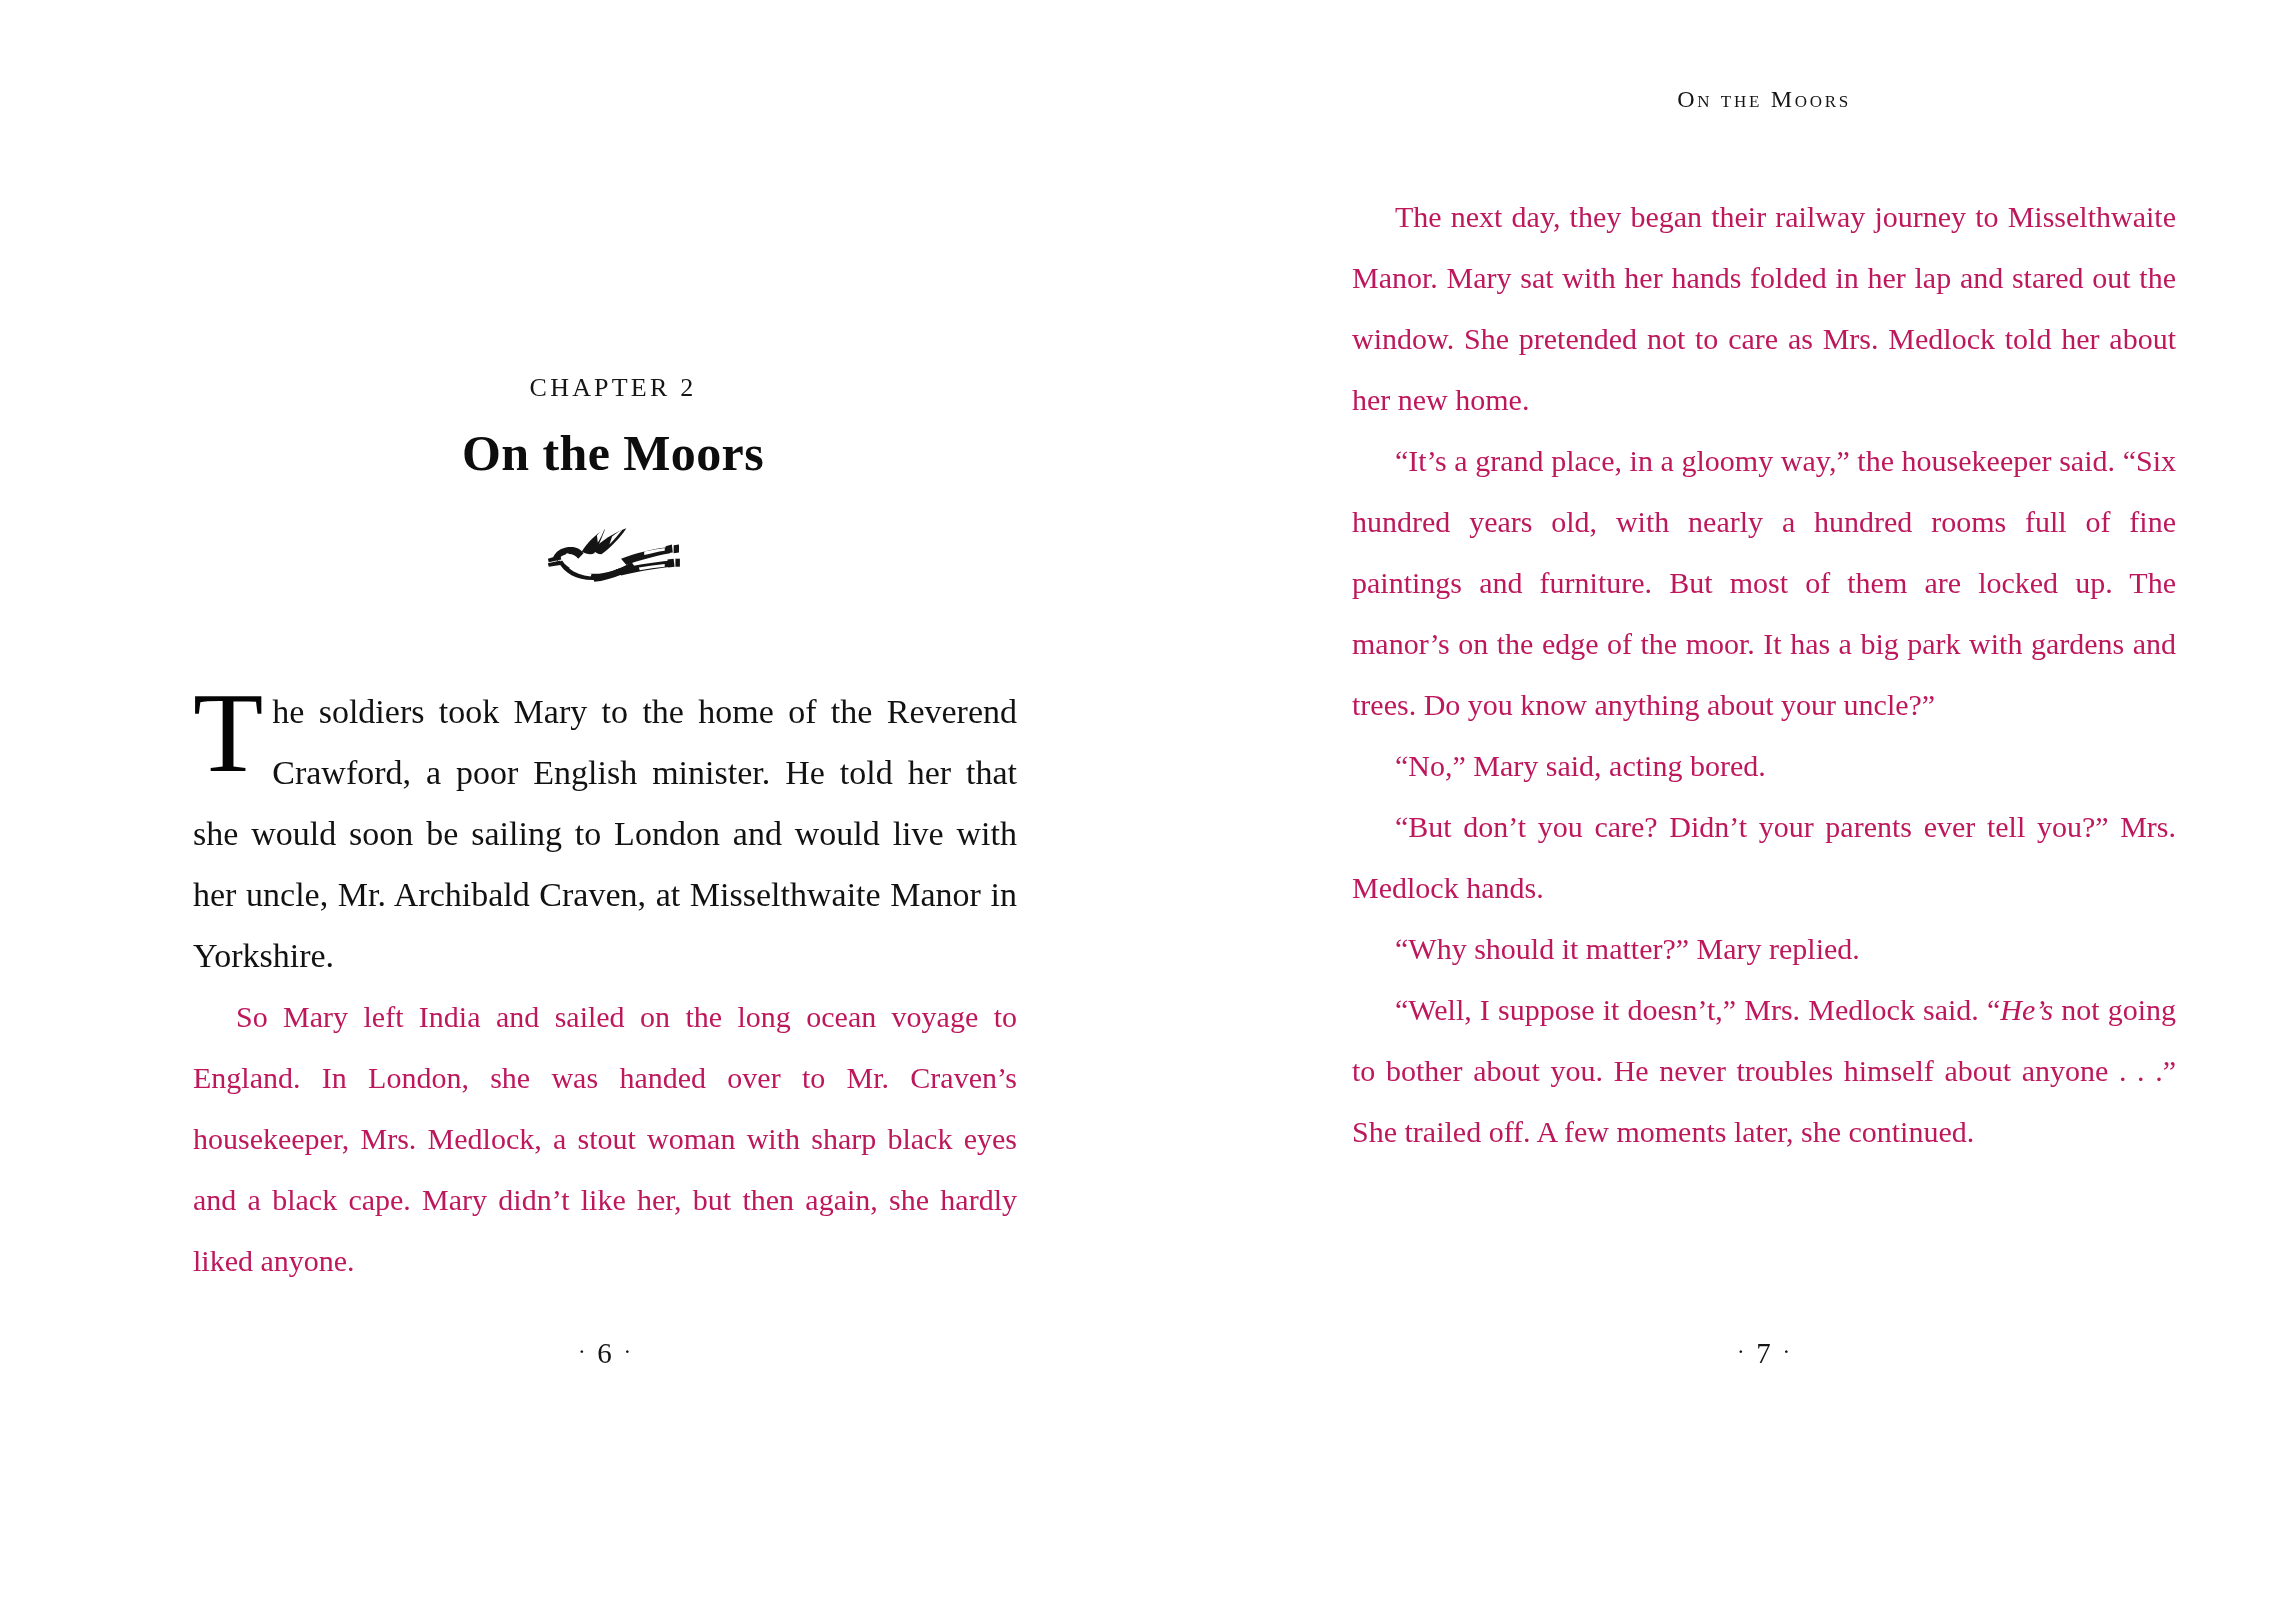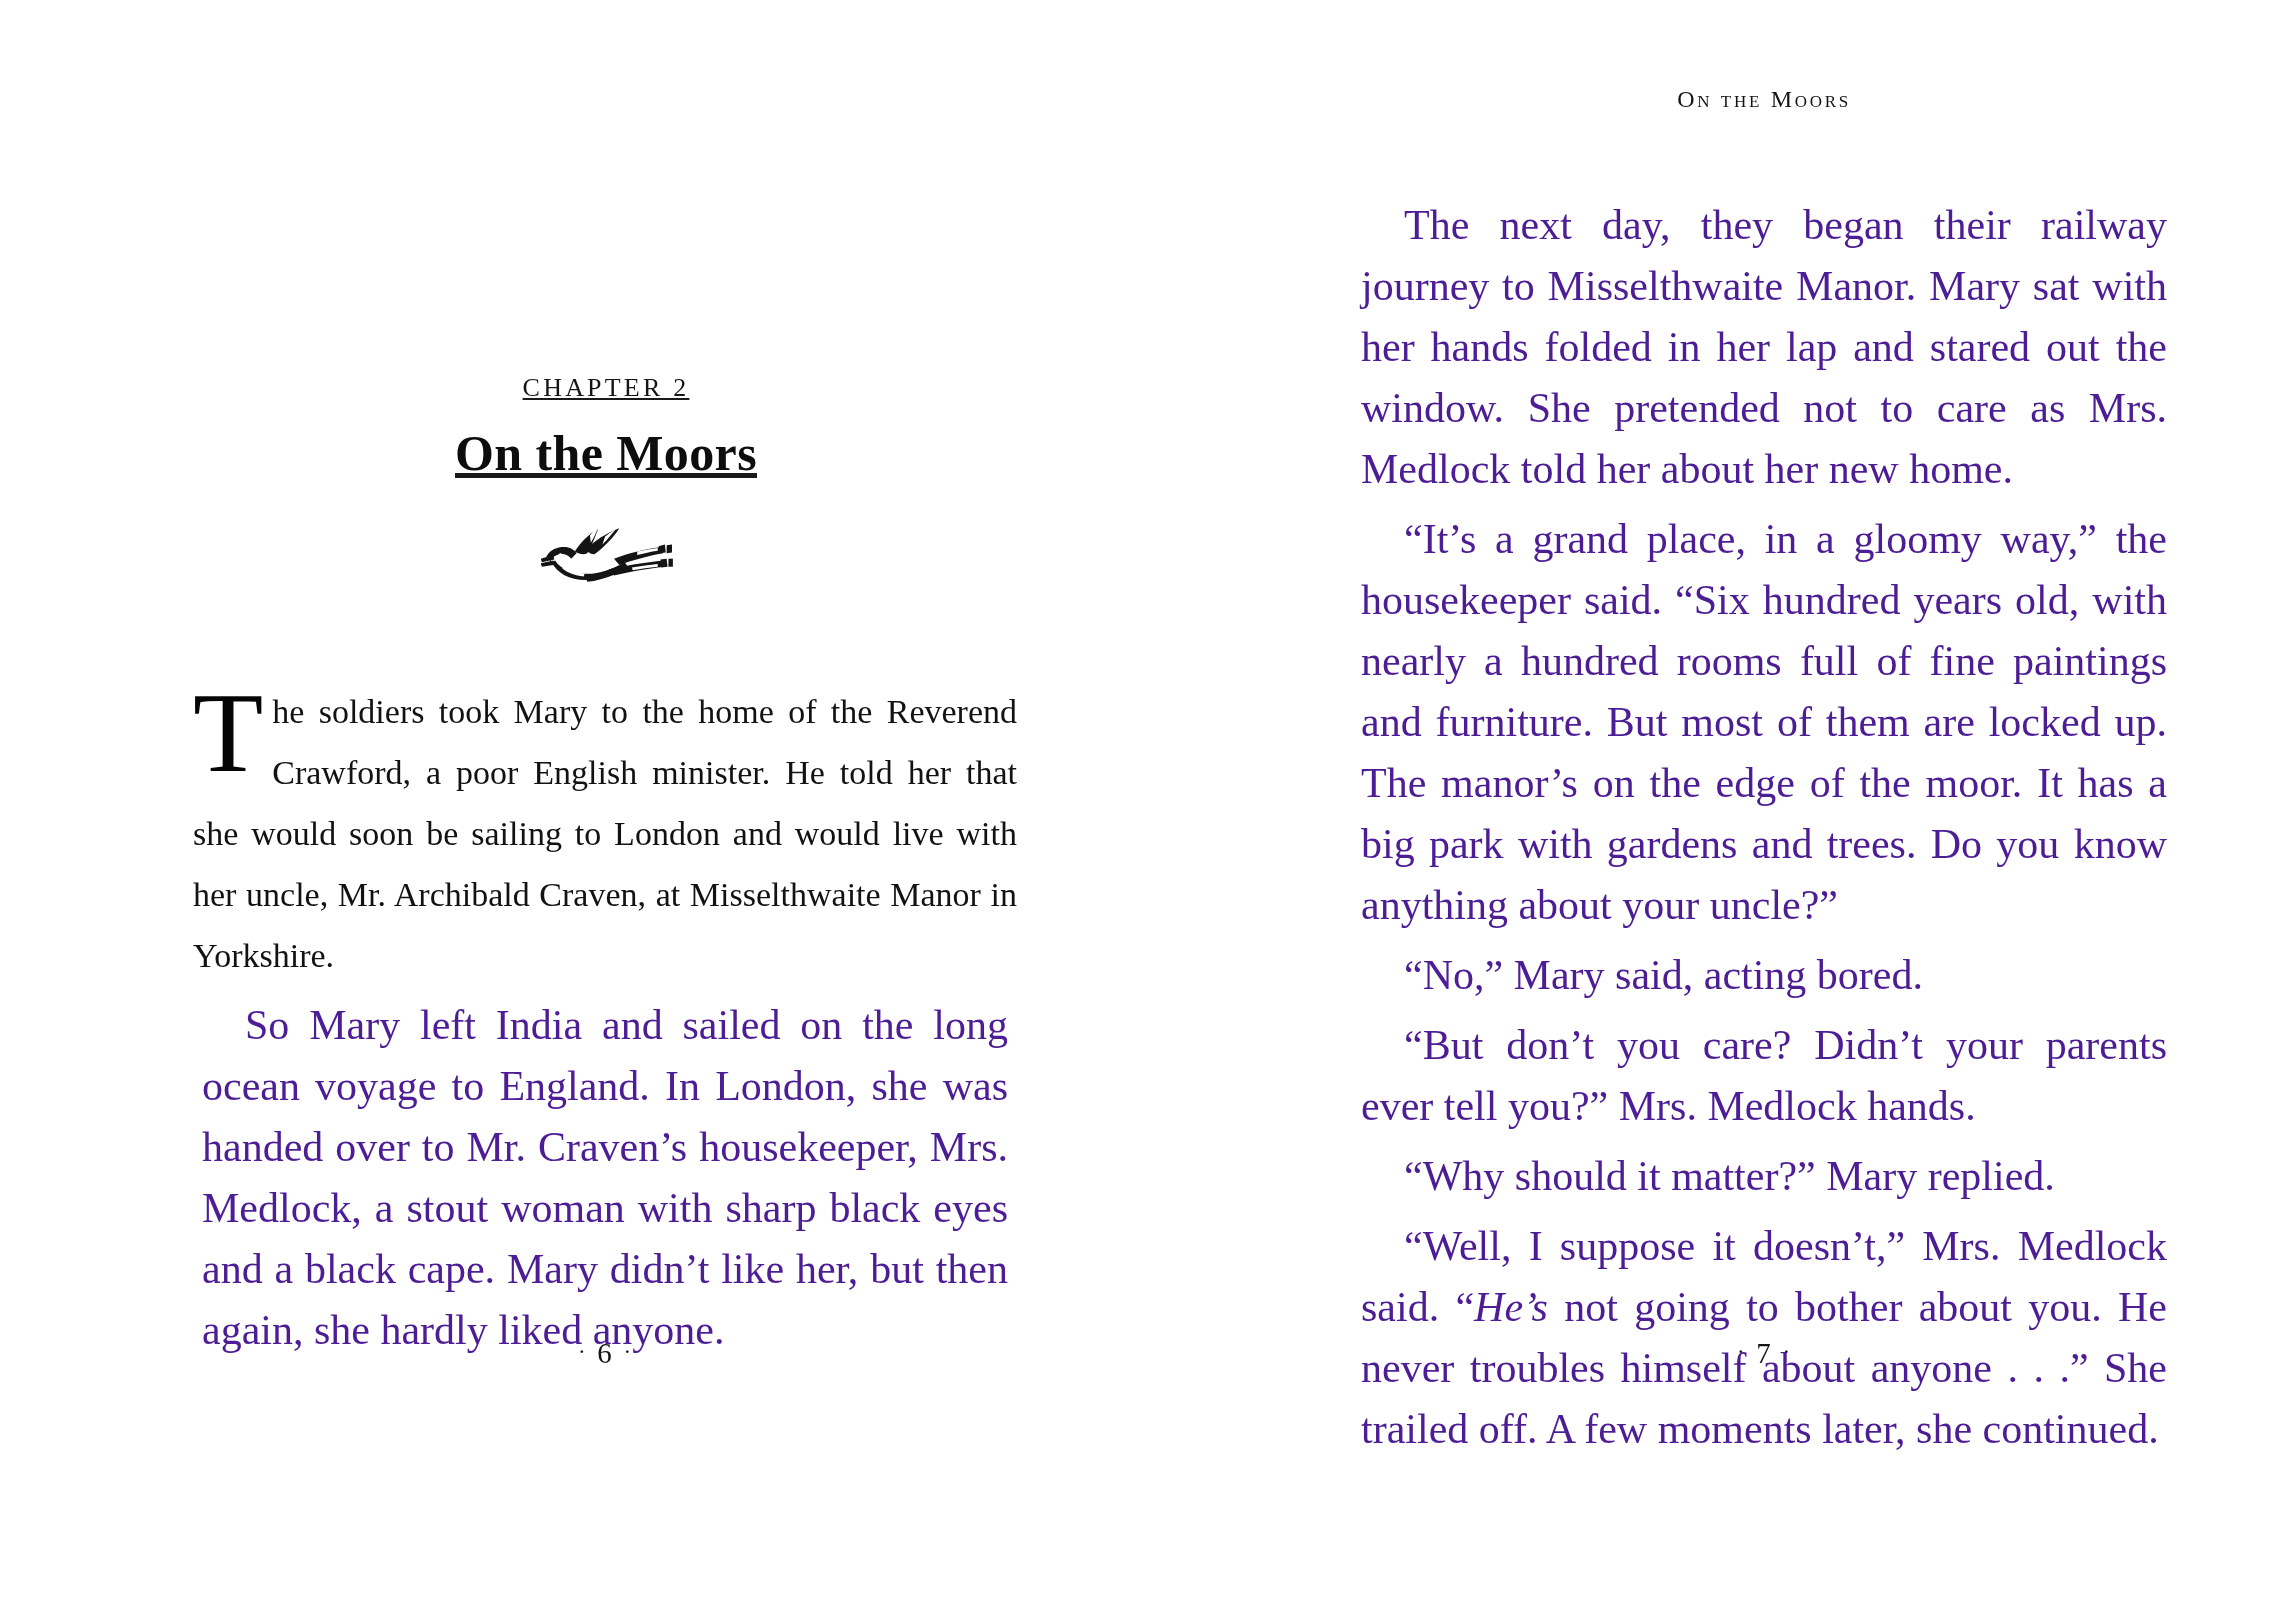--- a/index.html
+++ b/index.html
@@ -39,24 +39,23 @@
     width: 824px;
     height: 1436px;
   }
   .page-left  { left: 193px; }
   .page-right { left: 1352px; }
 
   
   .chapter-head {
     position: absolute;
     top: 374px;
-    left: 1px;
+    left: 8px;
     width: 824px;
     text-align: center;
-    text-decoration: underline;
   }
   .chapter-label {
     font-family: "Liberation Serif", "DejaVu Serif", serif;
     font-size: 26px;
     letter-spacing: 3.2px;
     color: #161616;
     text-transform: uppercase;
     line-height: 1.1;
   }
   .chapter-title {
@@ -80,26 +79,26 @@
   
   .body-col {
     position: absolute;
     left: 0;
     width: 824px;
   }
   .body-left  { top: 681px; }
   .body-right { top: 186px; }
 
   .para {
-    font-size: 42px;
+    font-size: 30px;
     line-height: 61px;
     text-align: justify;
     text-justify: inter-word;
-    margin: 9px;
-    color: #4c1d95;
+    margin: 0;
+    color: #be185d;
     hyphens: none;
   }
   .para.indent { text-indent: 43px; }
   .para em { font-style: italic; }
 
   
   .dropcap-para {
     font-size: 34px;
     line-height: 61px;
     text-align: justify;

